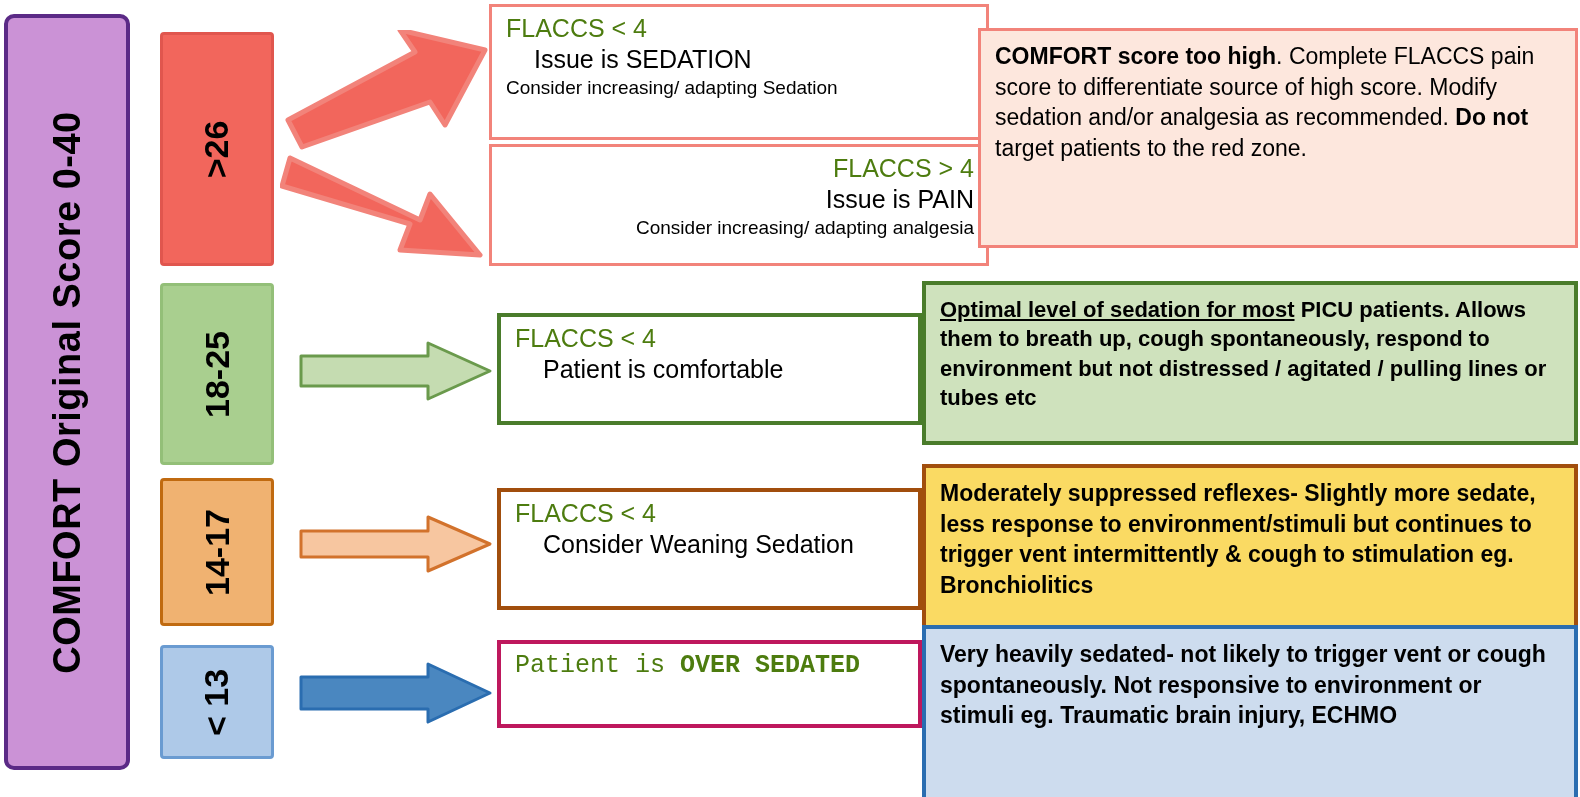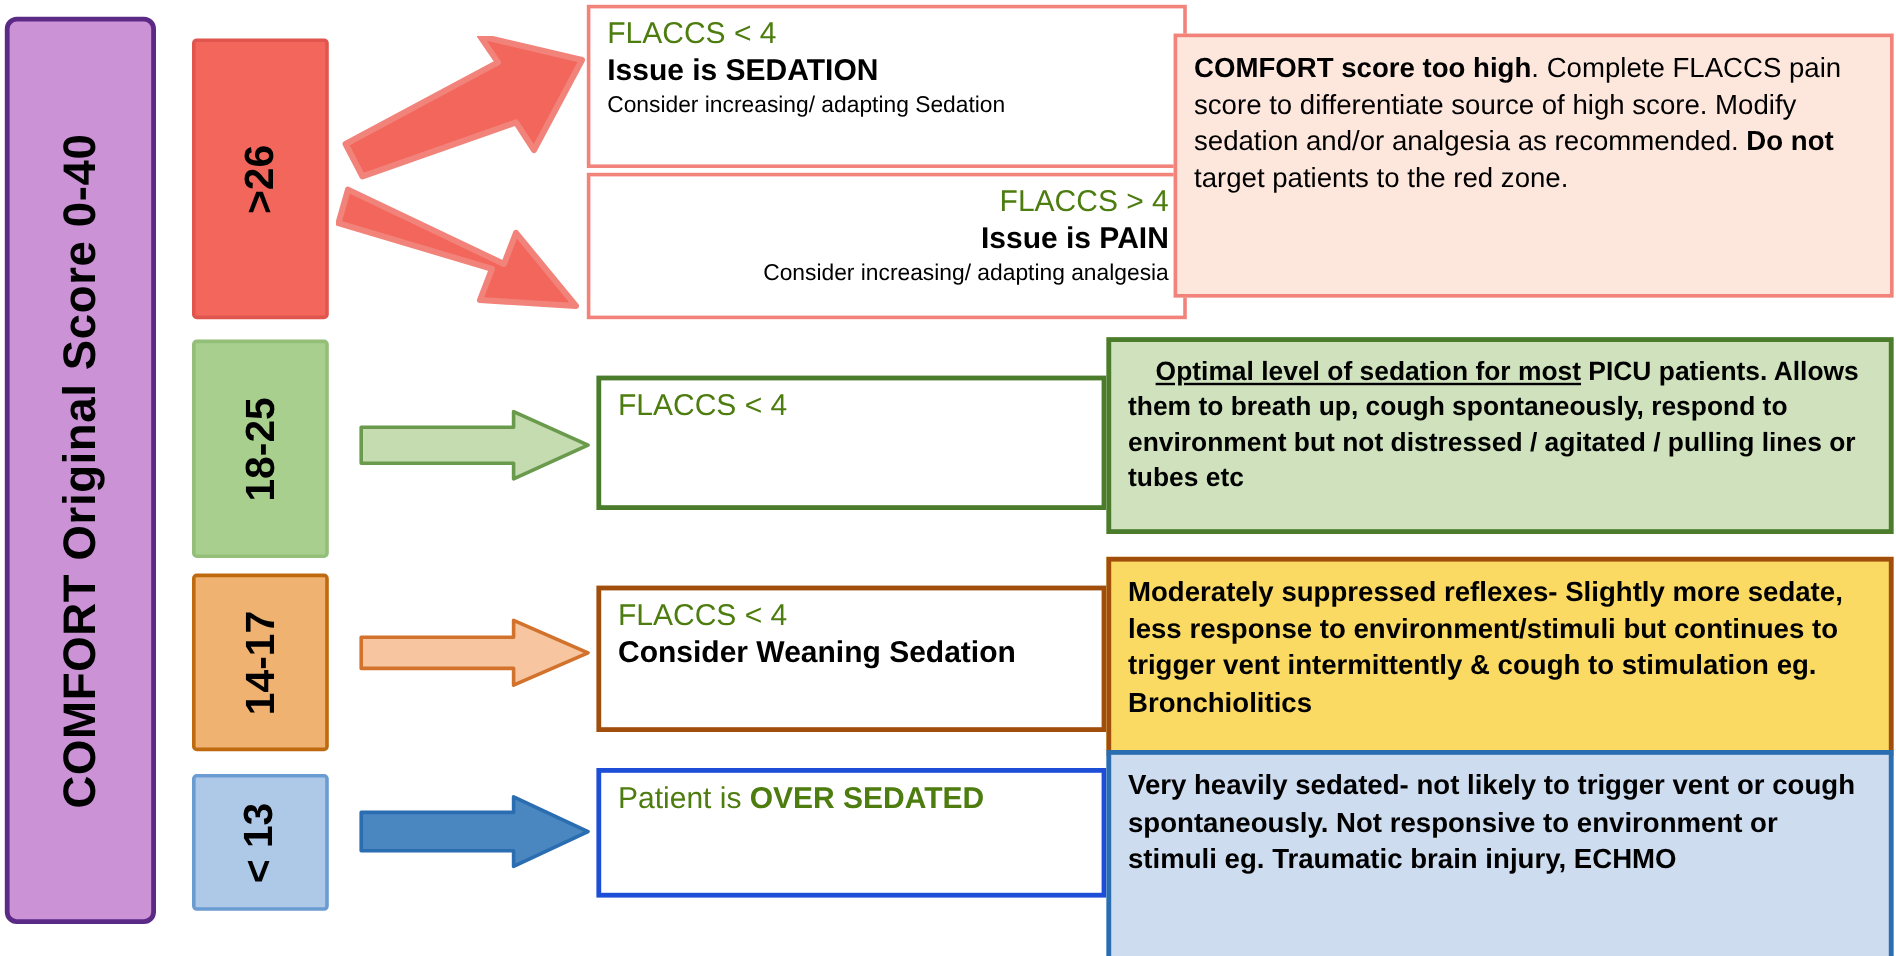--- a/index.html
+++ b/index.html
@@ -81,28 +81,28 @@
   }
 
   
   .action-box {
     position: absolute;
     background: #ffffff;
     box-sizing: border-box;
     padding: 6px 12px 8px 14px;
   }
   .action-box .l1 { font-size: 25px; color: #4d7c0f; line-height: 1.25; }
-  .action-box .l2 { font-size: 25px; font-weight: bold; color: #000; line-height: 1.25; }
+  .action-box .l2 { font-size: 25px; font-weight: normal; color: #000; line-height: 1.25; margin-left: 28px; }
   .action-box .l3 { font-size: 19px; color: #000; line-height: 1.25; }
 
   .ab-sedation { left: 489px; top: 4px; width: 500px; height: 136px; border: 3px solid #f2837a; }
   .ab-pain     { left: 489px; top: 144px; width: 500px; height: 122px; border: 3px solid #f2837a; text-align: right; }
   .ab-comfort  { left: 497px; top: 313px; width: 425px; height: 112px; border: 4px solid #4a7c2b; }
   .ab-wean     { left: 497px; top: 488px; width: 425px; height: 122px; border: 4px solid #a14e0d; }
-  .ab-over     { left: 497px; top: 640px; width: 425px; height: 108px; border: 4px solid #1d4ed8; }
+  .ab-over     { left: 497px; top: 640px; width: 425px; height: 88px; border: 4px solid #be185d; font-family: Liberation Mono, monospace; }
 
   
   .expl {
     position: absolute;
     box-sizing: border-box;
     padding: 10px 14px;
     font-size: 23px;
     line-height: 1.33;
     color: #000;
   }
@@ -119,21 +119,21 @@
     left: 922px; top: 452px; width: 656px; height: 166px;
     background: #fada63; border: 4px solid #a14e0d;
     font-weight: bold; font-size: 23px; margin-top: 12px;
   }
   .expl-blue {
     left: 922px; top: 625px; width: 656px; height: 190px;
     background: #cddcee; border: 4px solid #2a6db0;
     font-weight: bold; font-size: 23px;
   }
   .expl b { font-weight: bold; }
-  .u { text-decoration: underline; margin-left: 23px; }
+  .u { text-decoration: underline; }
 </style>
 </head>
 <body>
 
 <div class="canvas">
 
   <div class="title-bar">
     <div class="vtext">COMFORT  Original  Score   0-40</div>
   </div>
 
@@ -177,20 +177,21 @@
   </div>
 
   <div class="action-box ab-pain">
     <div class="l1">FLACCS &gt; 4</div>
     <div class="l2">Issue is PAIN</div>
     <div class="l3">Consider increasing/ adapting analgesia</div>
   </div>
 
   <div class="action-box ab-comfort">
     <div class="l1">FLACCS &lt; 4</div>
+    <div class="l2">Patient is comfortable</div>
   </div>
 
   <div class="action-box ab-wean">
     <div class="l1">FLACCS &lt; 4</div>
     <div class="l2">Consider Weaning Sedation</div>
   </div>
 
   <div class="action-box ab-over">
     <div class="l1"><span>Patient is </span><b>OVER SEDATED</b></div>
   </div>

